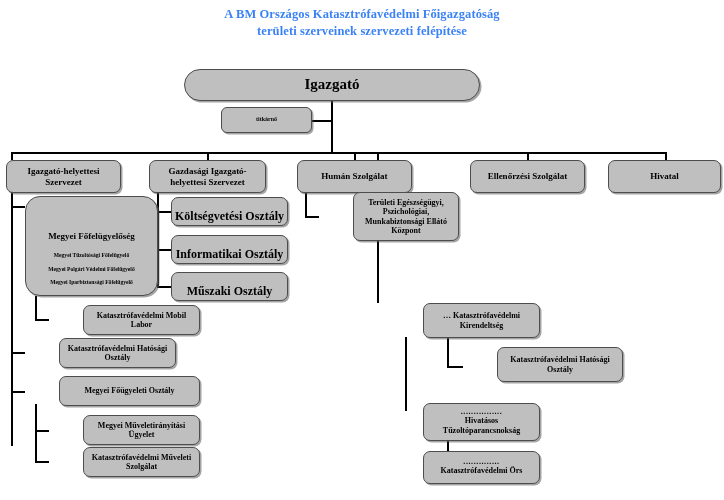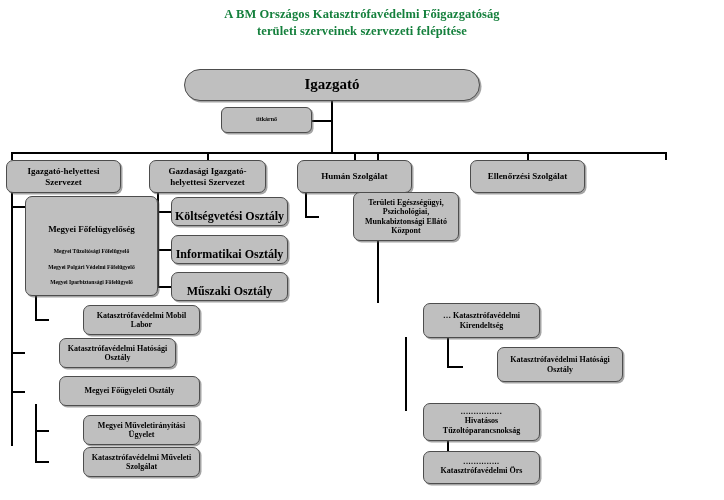--- a/index.html
+++ b/index.html
@@ -21,21 +21,21 @@
     height: 500px;
   }
   
   .title {
     position: absolute;
     left: 0;
     width: 724px;
     text-align: center;
     font-weight: bold;
     font-size: 12.5px;
-    color: #15803d;
+    color: #3b82f6;
     line-height: 17px;
     letter-spacing: 0.1px;
   }
   .title-l1 { top: 6px; }
   .title-l2 { top: 23px; }
 
   
   .ln {
     position: absolute;
     background: #000000;
@@ -64,22 +64,23 @@
   .box span { display: block; width: 100%; }
 
   .b-root { font-size: 15px; border-radius: 16px; }
   .b-sec  { font-size: 6px; font-weight: bold; border-radius: 6px; }
   .b-l2   { font-size: 9px; }
   .b-l3   { font-size: 12px; justify-content: flex-end; }
   .b-small{ font-size: 8px; margin-left: 34px; }
 
   
   .b-ffo {
-    justify-content: space-between;
+    justify-content: flex-end;
     padding-top: 27px;
+    border-radius: 15px;
   }
   .ffo-head {
     font-size: 9px;
     font-weight: bold;
     margin-bottom: 11px;
   }
   .ffo-sub {
     font-size: 5.6px;
     font-weight: bold;
     line-height: 1.35;
@@ -158,20 +159,23 @@
   </div>
 
   <div class="box b-l2" style="left:297px; top:160px; width:115px; height:33px;">
     <span>Humán Szolgálat</span>
   </div>
 
   <div class="box b-l2" style="left:470px; top:160px; width:115px; height:33px;">
     <span>Ellenőrzési Szolgálat</span>
   </div>
 
+  <div class="box b-l2" style="left:608px; top:160px; width:113px; height:33px;">
+    <span>Hivatal</span>
+  </div>
 
   <div class="box b-ffo" style="left:25px; top:196px; width:133px; height:100px;">
     <span class="ffo-head">Megyei Főfelügyelőség</span>
     <span class="ffo-sub">Megyei Tűzoltósági Főfelügyelő</span>
     <span class="ffo-sub">Megyei Polgári Védelmi Főfelügyelő</span>
     <span class="ffo-sub">Megyei Iparbiztonsági Főfelügyelő</span>
   </div>
 
   <div class="box b-small" style="left:49px; top:305px; width:117px; height:30px;">
     <span>Katasztrófavédelmi Mobil Labor</span>

